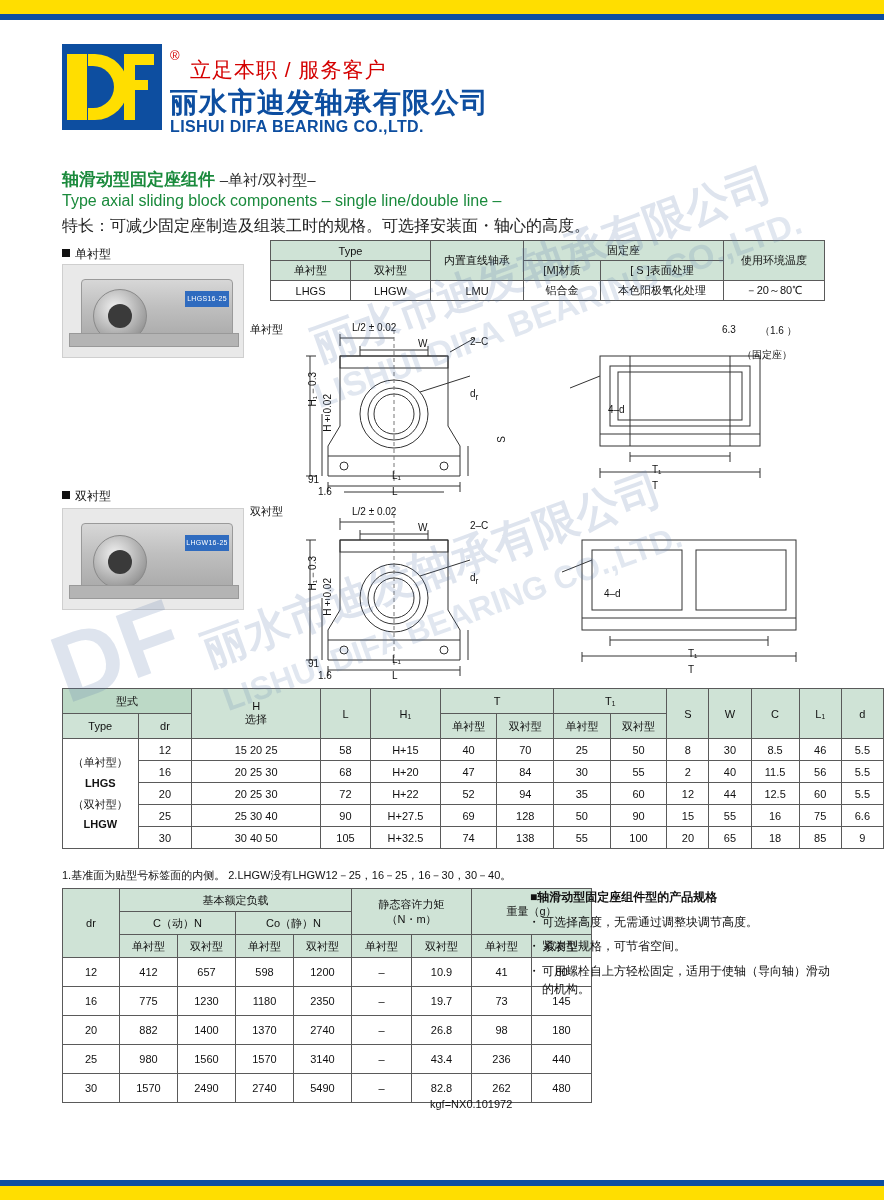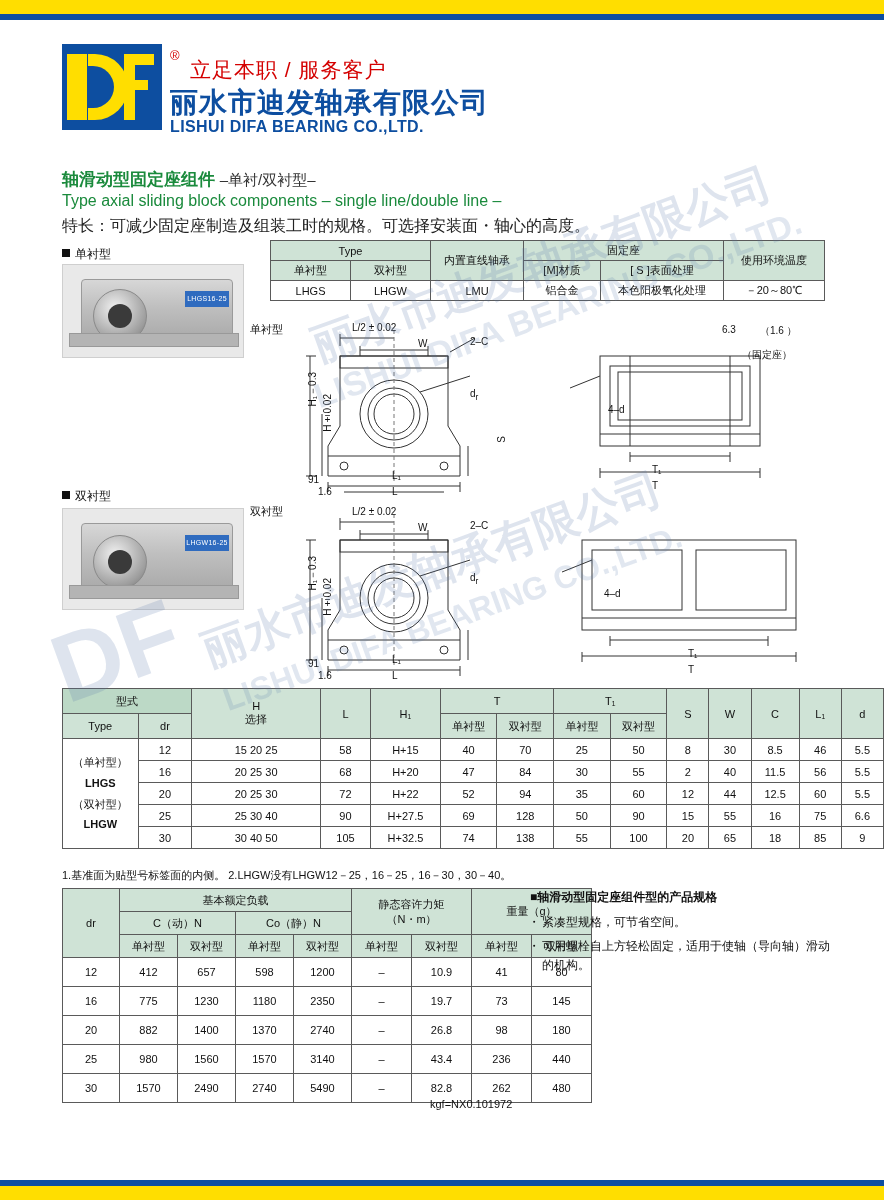--- a/index.html
+++ b/index.html
@@ -487,20 +487,21 @@
       <td>480</td>
     </tr>
   </tbody>
     </table>
 
   <div class="kgf">kgf=NX0.101972</div>
 
   <div class="rspec">
     <div class="h">■轴滑动型固定座组件型的产品规格</div>
     <ul>
+      <li>可选择高度，无需通过调整块调节高度。</li>
       <li>紧凑型规格，可节省空间。</li>
       <li>可用螺栓自上方轻松固定，适用于使轴（导向轴）滑动的机构。</li>
     </ul>
   </div>
 
   <div class="wm">
     <div class="wm-t1">丽水市迪发轴承有限公司</div>
     <div class="wm-t2">LISHUI DIFA BEARING CO.,LTD.</div>
     <div class="wm-t3">丽水市迪发轴承有限公司</div>
     <div class="wm-t4">LISHUI DIFA BEARING CO.,LTD.</div>

